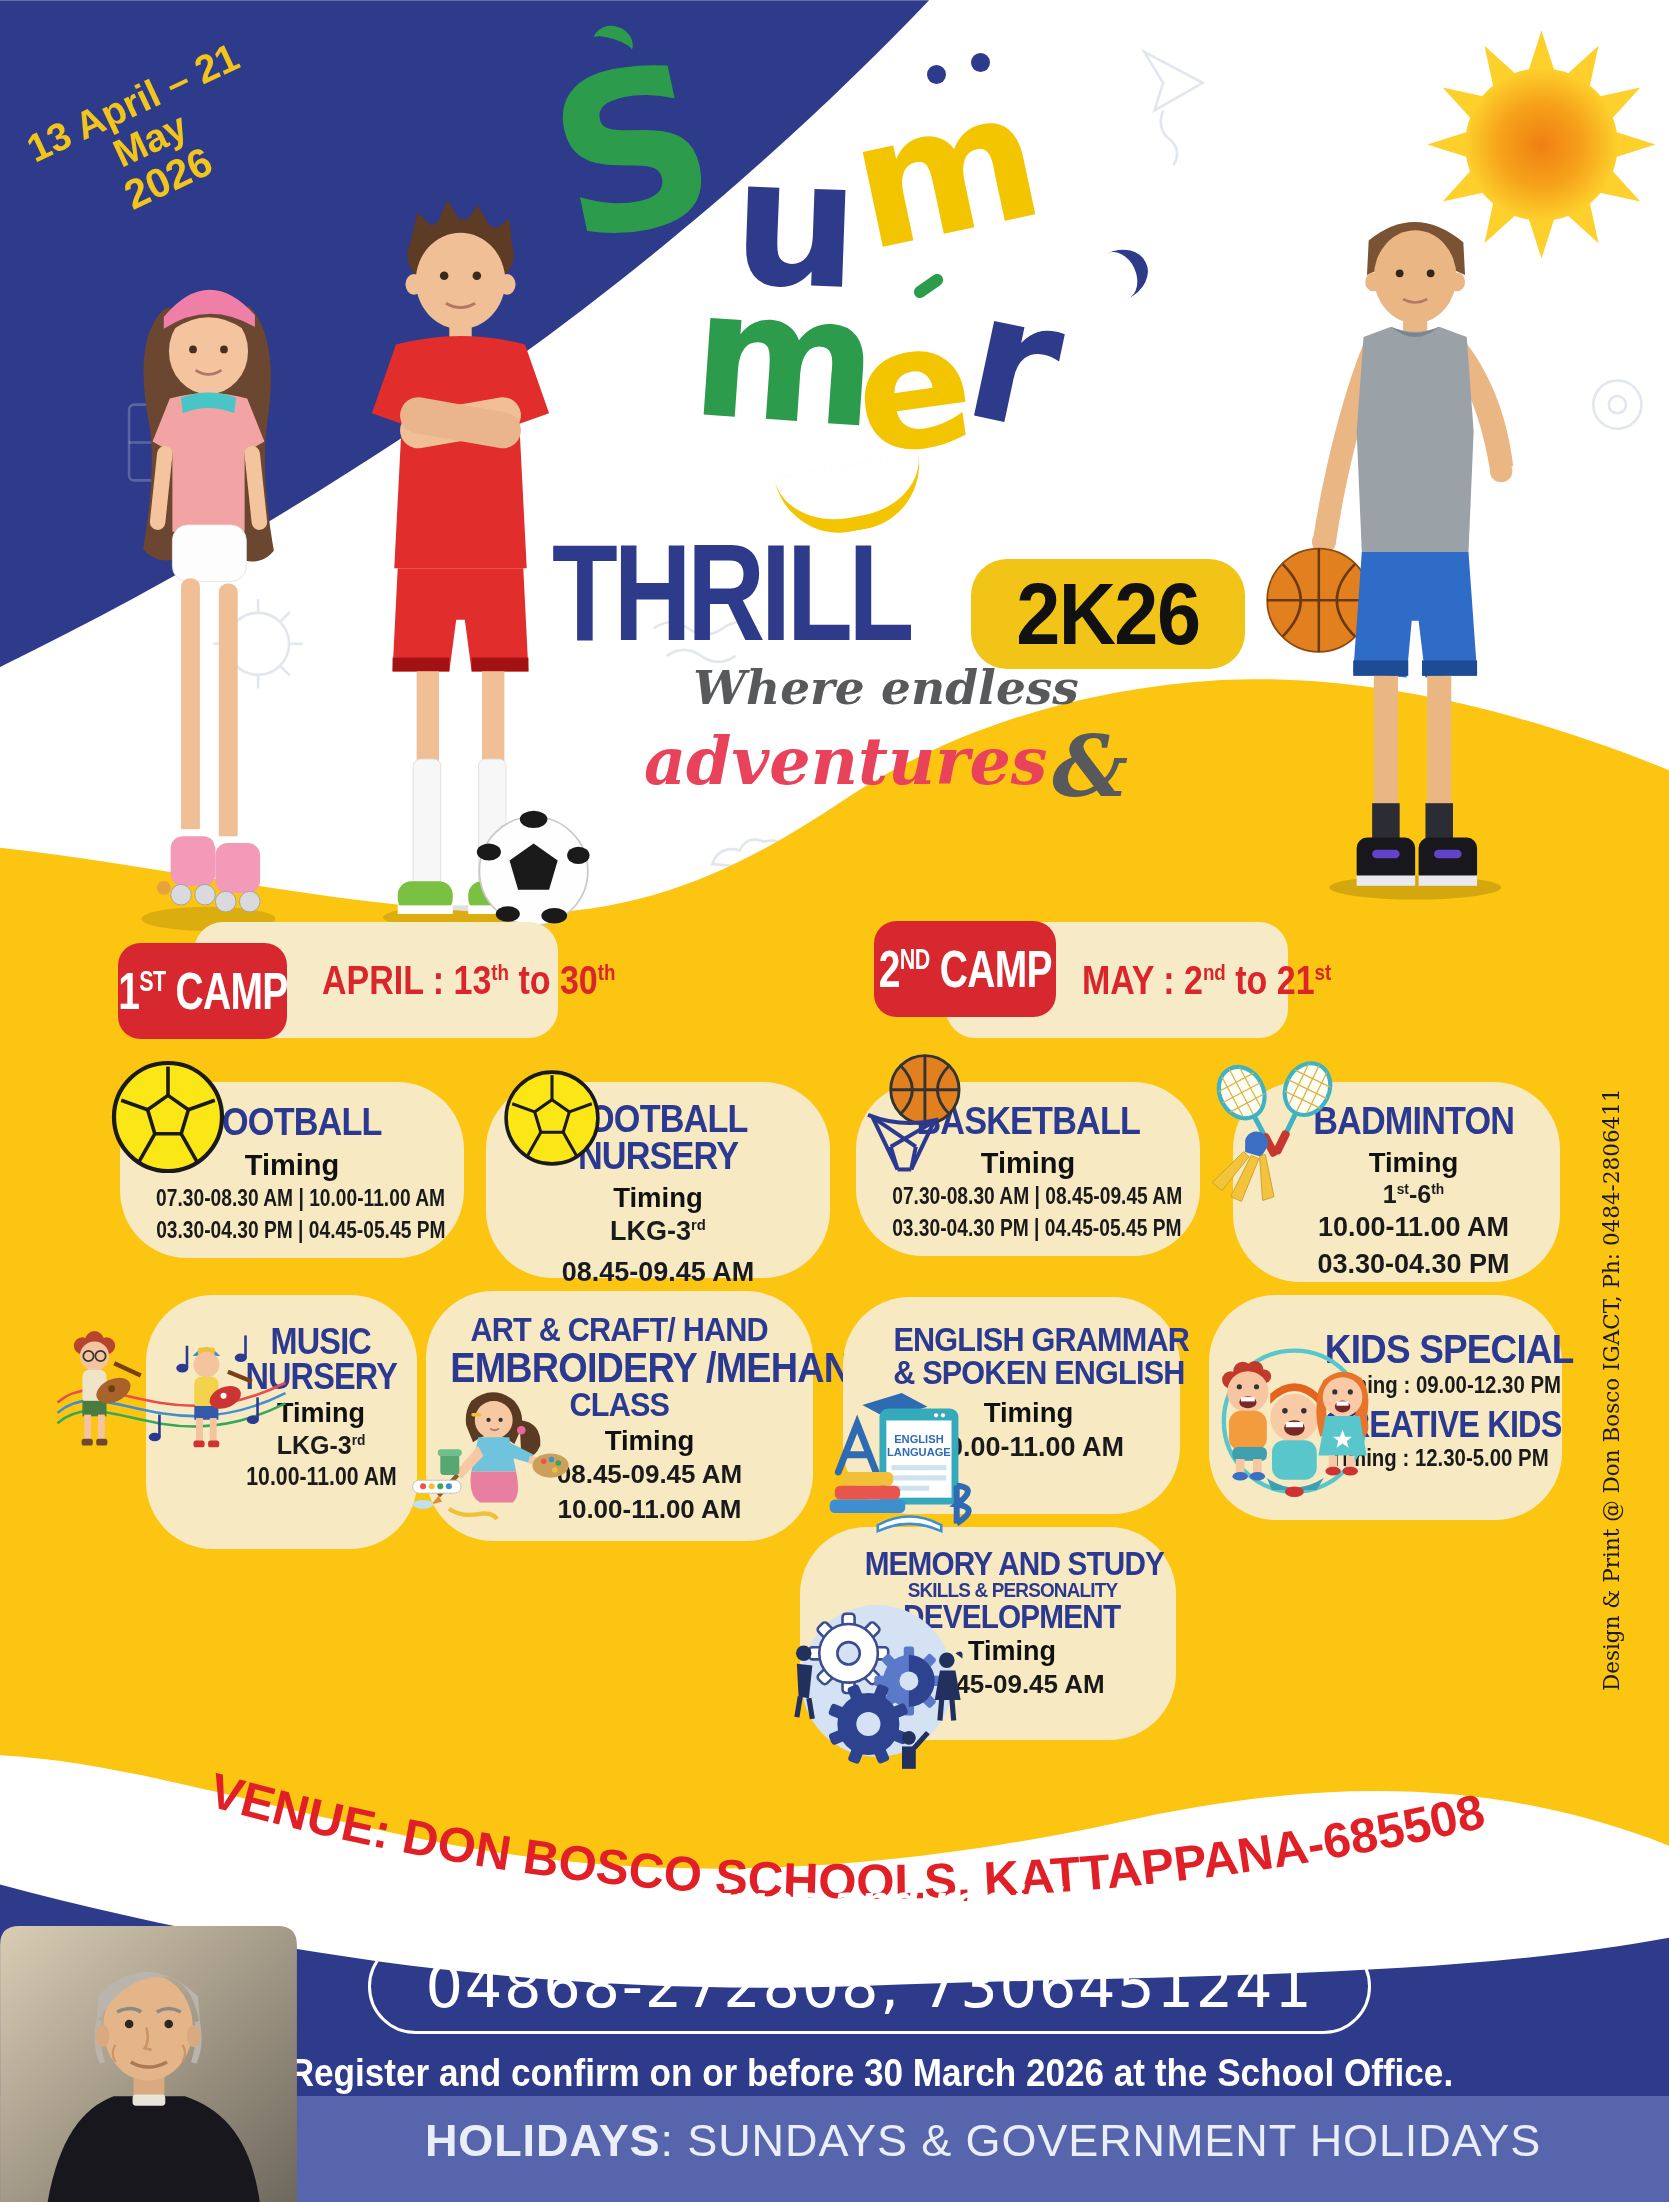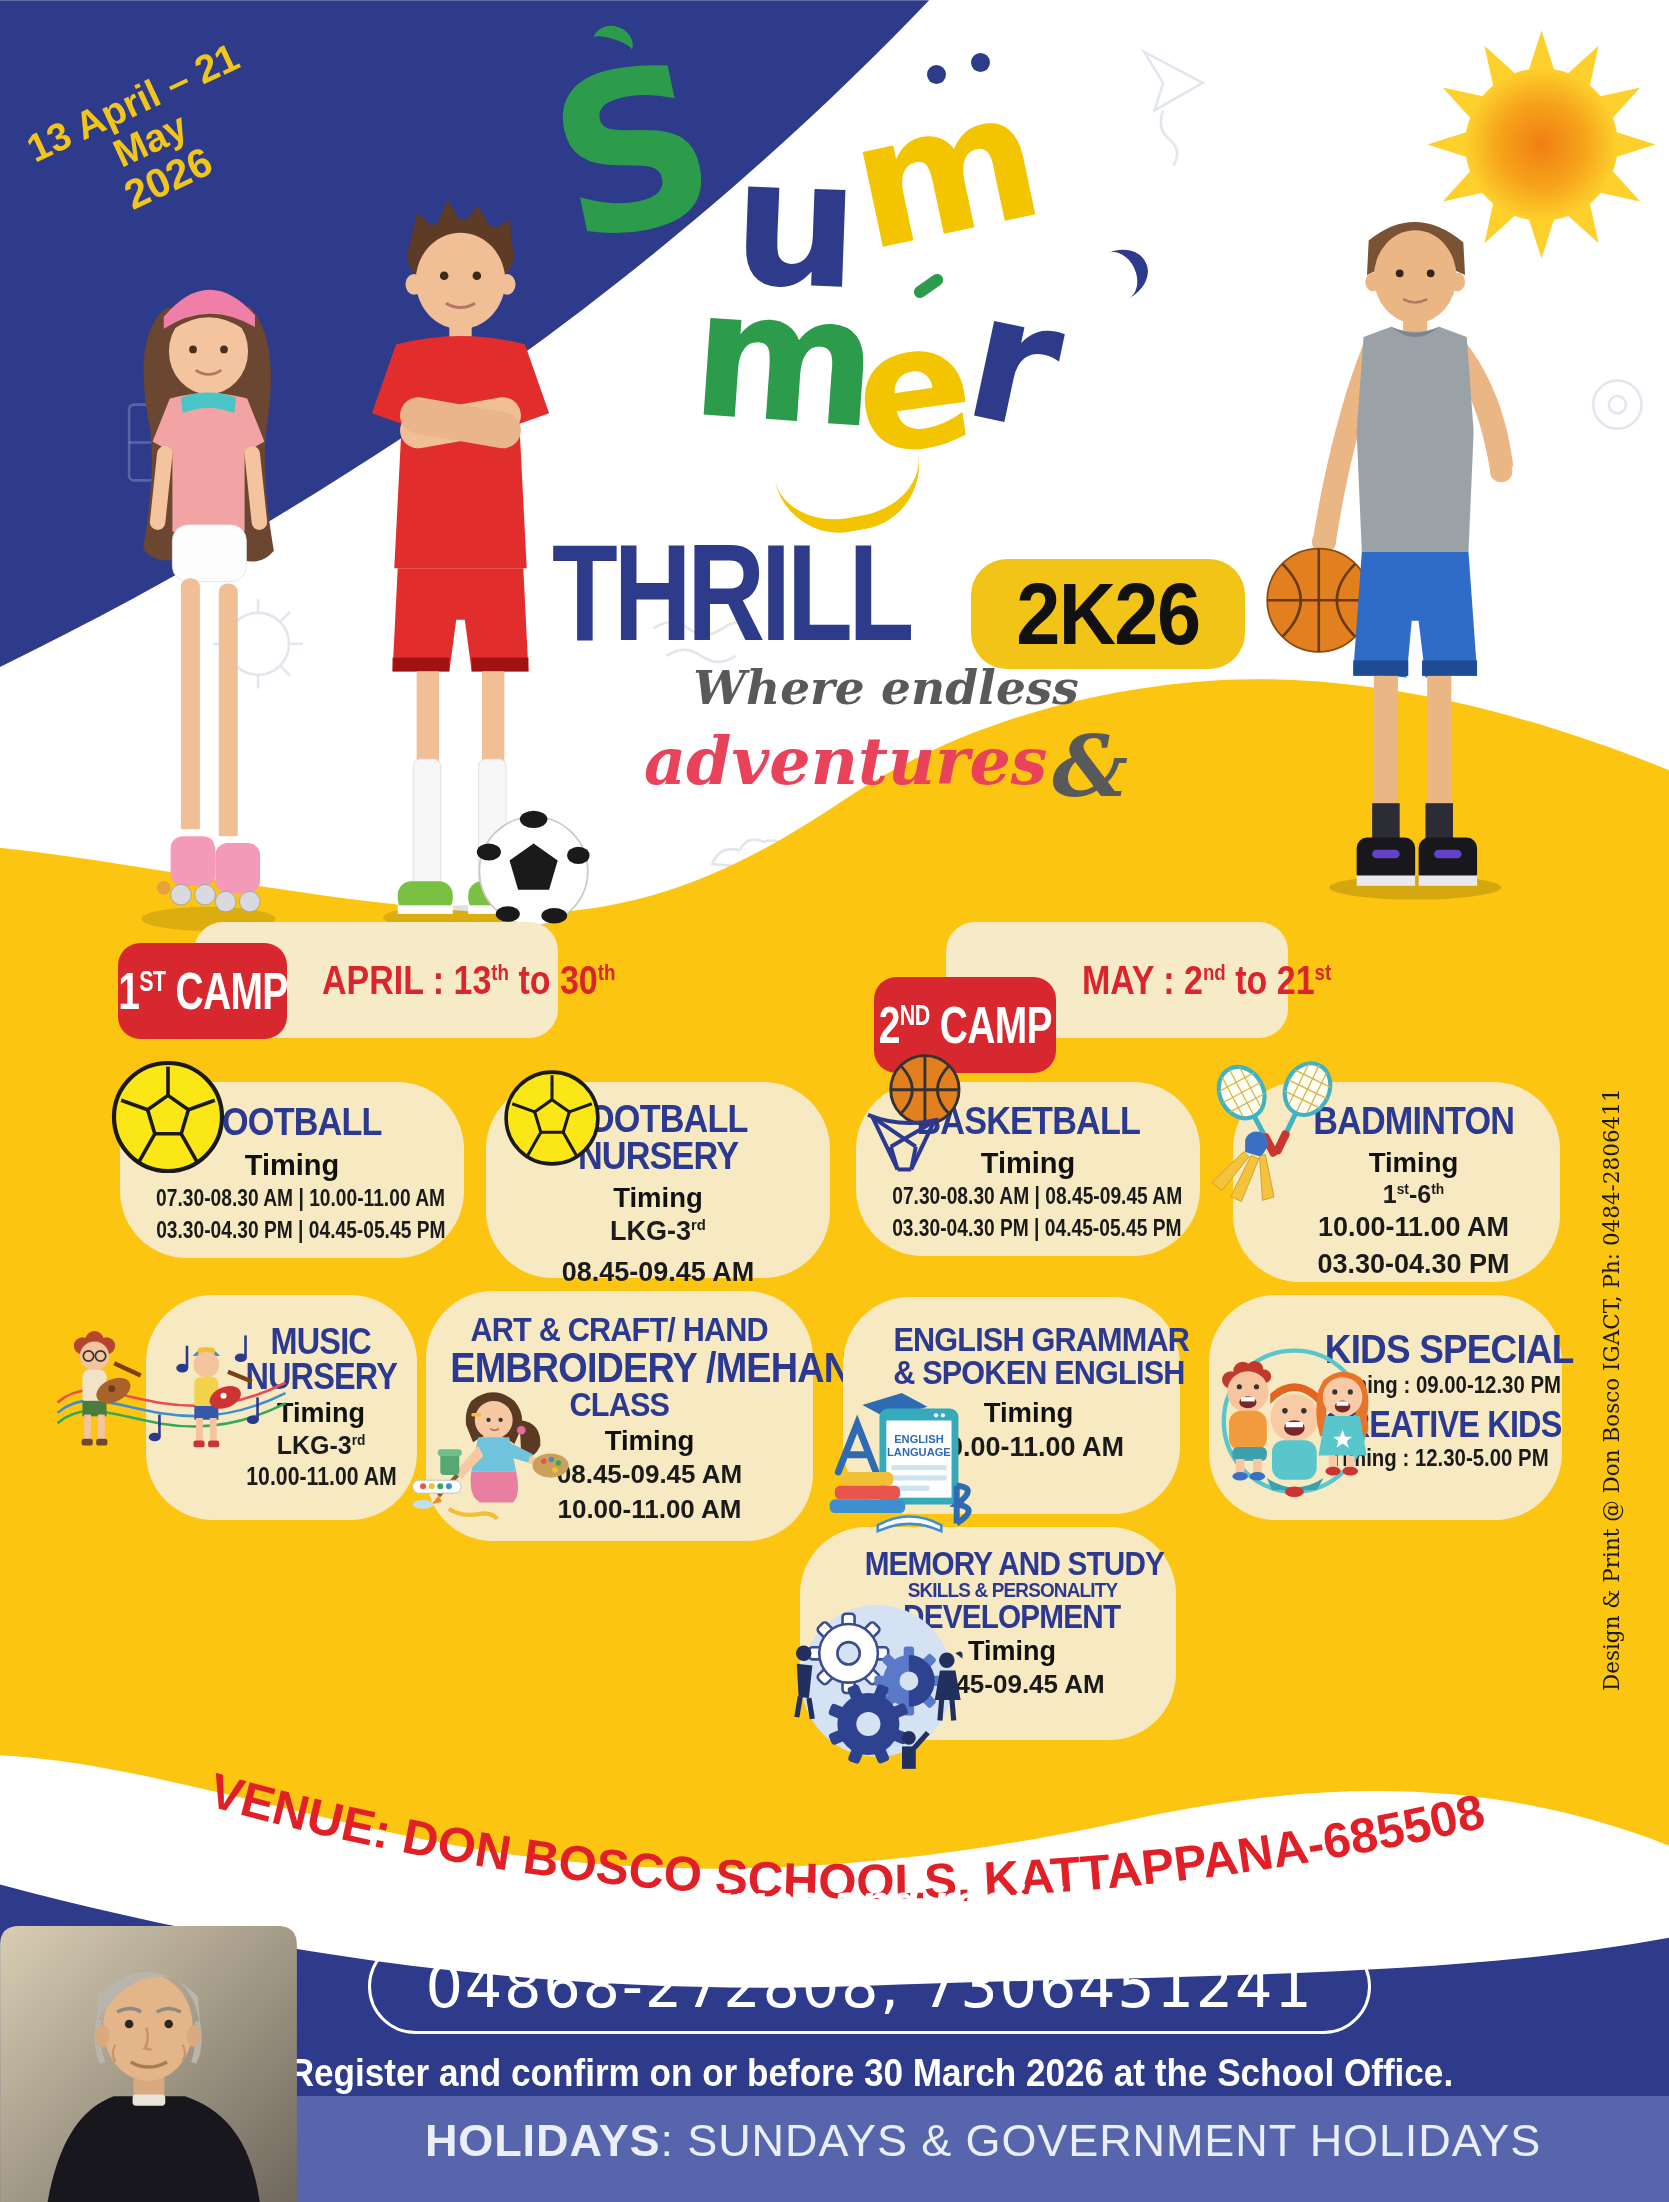--- a/index.html
+++ b/index.html
@@ -294,21 +294,21 @@
     <div class="txt cx75">
       <span>1</span><span class="sup">ST</span>&nbsp;<span>CAMP</span>
     </div>
   </div>
 
   <div class="abs camp-pill" style="left:946px;top:922px;width:342px;padding-left:114px;box-sizing:border-box">
     <div class="dates cx85">
       <span>MAY : 2</span><span class="sup"></span><span class="sup">nd</span><span> to 21</span><span class="sup">st</span>
     </div>
   </div>
-  <div class="abs camp-badge" style="left:874px;top:977px;width:182px">
+  <div class="abs camp-badge" style="left:874px;top:921px;width:182px">
     <div class="txt cx75">
       <span>2</span><span class="sup">ND</span>&nbsp;<span>CAMP</span>
     </div>
   </div>
 
   <div class="card" style="left:120px;top:1082px;width:344px;height:176px;padding-top:22.4px;box-sizing:border-box">
     <div class="c-title"><span class="cx9">FOOTBALL</span></div>
     <div class="c-timing">Timing</div>
     <div class="c-line"><span class="cx8">07.30-08.30 AM | 10.00-11.00 AM</span></div>
     <div class="c-line"><span class="cx8">03.30-04.30 PM | 04.45-05.45 PM</span></div>
@@ -334,21 +334,21 @@
   <div class="card" style="left:1233px;top:1082px;width:327px;height:200px;padding-top:20.6px;padding-left:34px;box-sizing:border-box">
     <div class="c-title"><span class="cx9">BADMINTON</span></div>
     <div class="c-timing" style="font-size:27.5px">Timing</div>
     <div class="c-grade" style="font-size:25px">
       <span>1</span><span class="sup">st</span><span>-6</span><span class="sup">th</span>
     </div>
     <div class="c-line" style="font-size:27px"><span>10.00-11.00 AM</span></div>
     <div class="c-line" style="font-size:27px"><span>03.30-04.30 PM</span></div>
   </div>
 
-  <div class="card" style="left:146px;top:1295px;width:271px;height:225px;padding-top:29px;padding-left:79px;box-sizing:border-box">
+  <div class="card" style="left:146px;top:1295px;width:271px;height:254px;padding-top:29px;padding-left:79px;box-sizing:border-box">
     <div class="c-title" style="font-size:36px"><span class="cx9">MUSIC</span></div>
     <div class="c-title" style="font-size:36px"><span class="cx9">NURSERY</span></div>
     <div class="c-timing" style="font-size:27px;margin-top:3.4px">Timing</div>
     <div class="c-grade" style="font-size:25px">
       <span>LKG-3</span><span class="sup">rd</span>
     </div>
     <div class="c-line" style="font-size:25px"><span class="cx85">10.00-11.00 AM</span></div>
   </div>
 
   <div class="card" style="left:426px;top:1291px;width:387px;height:250px;padding-top:22.4px;box-sizing:border-box">

